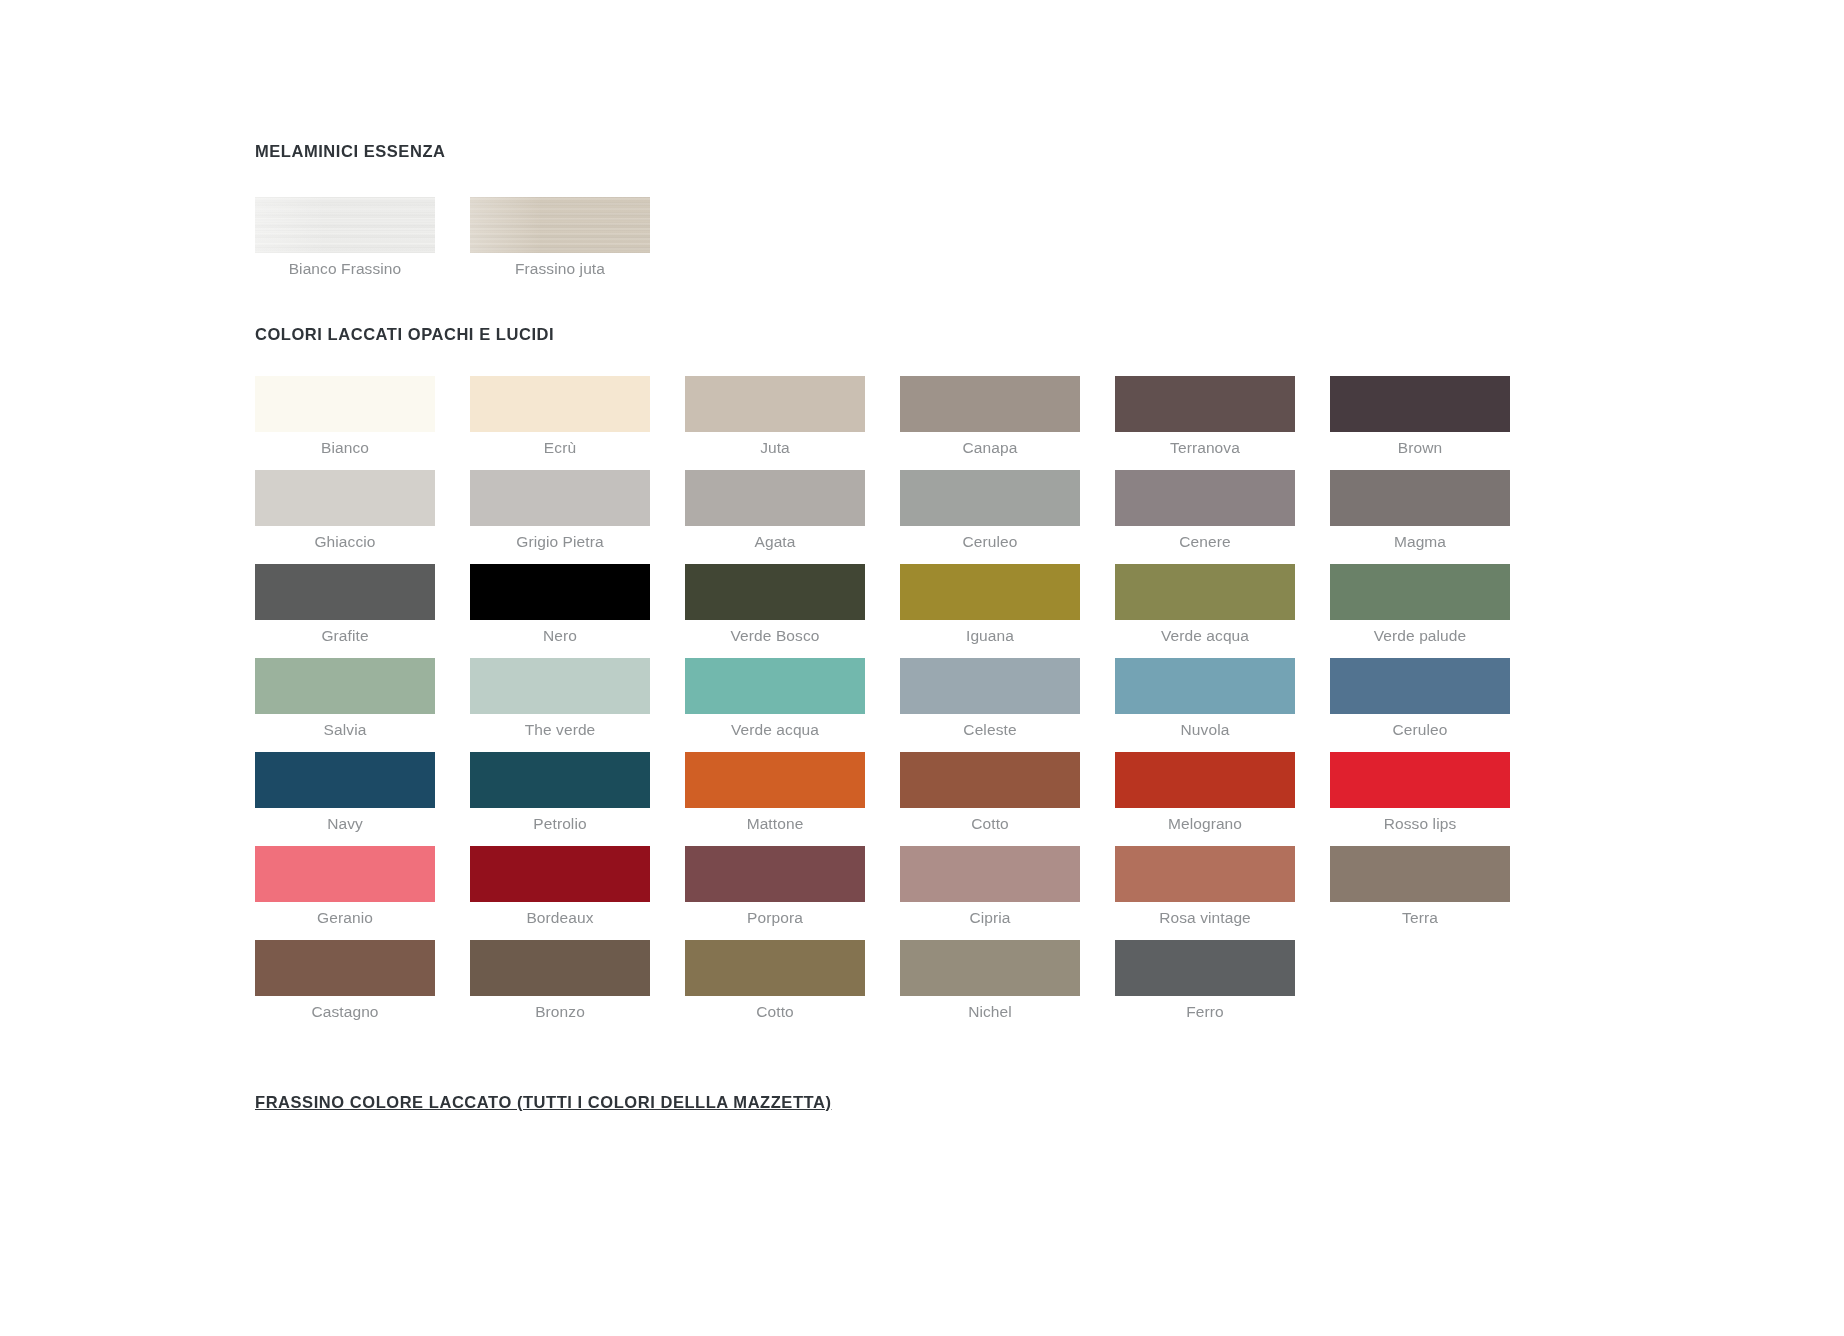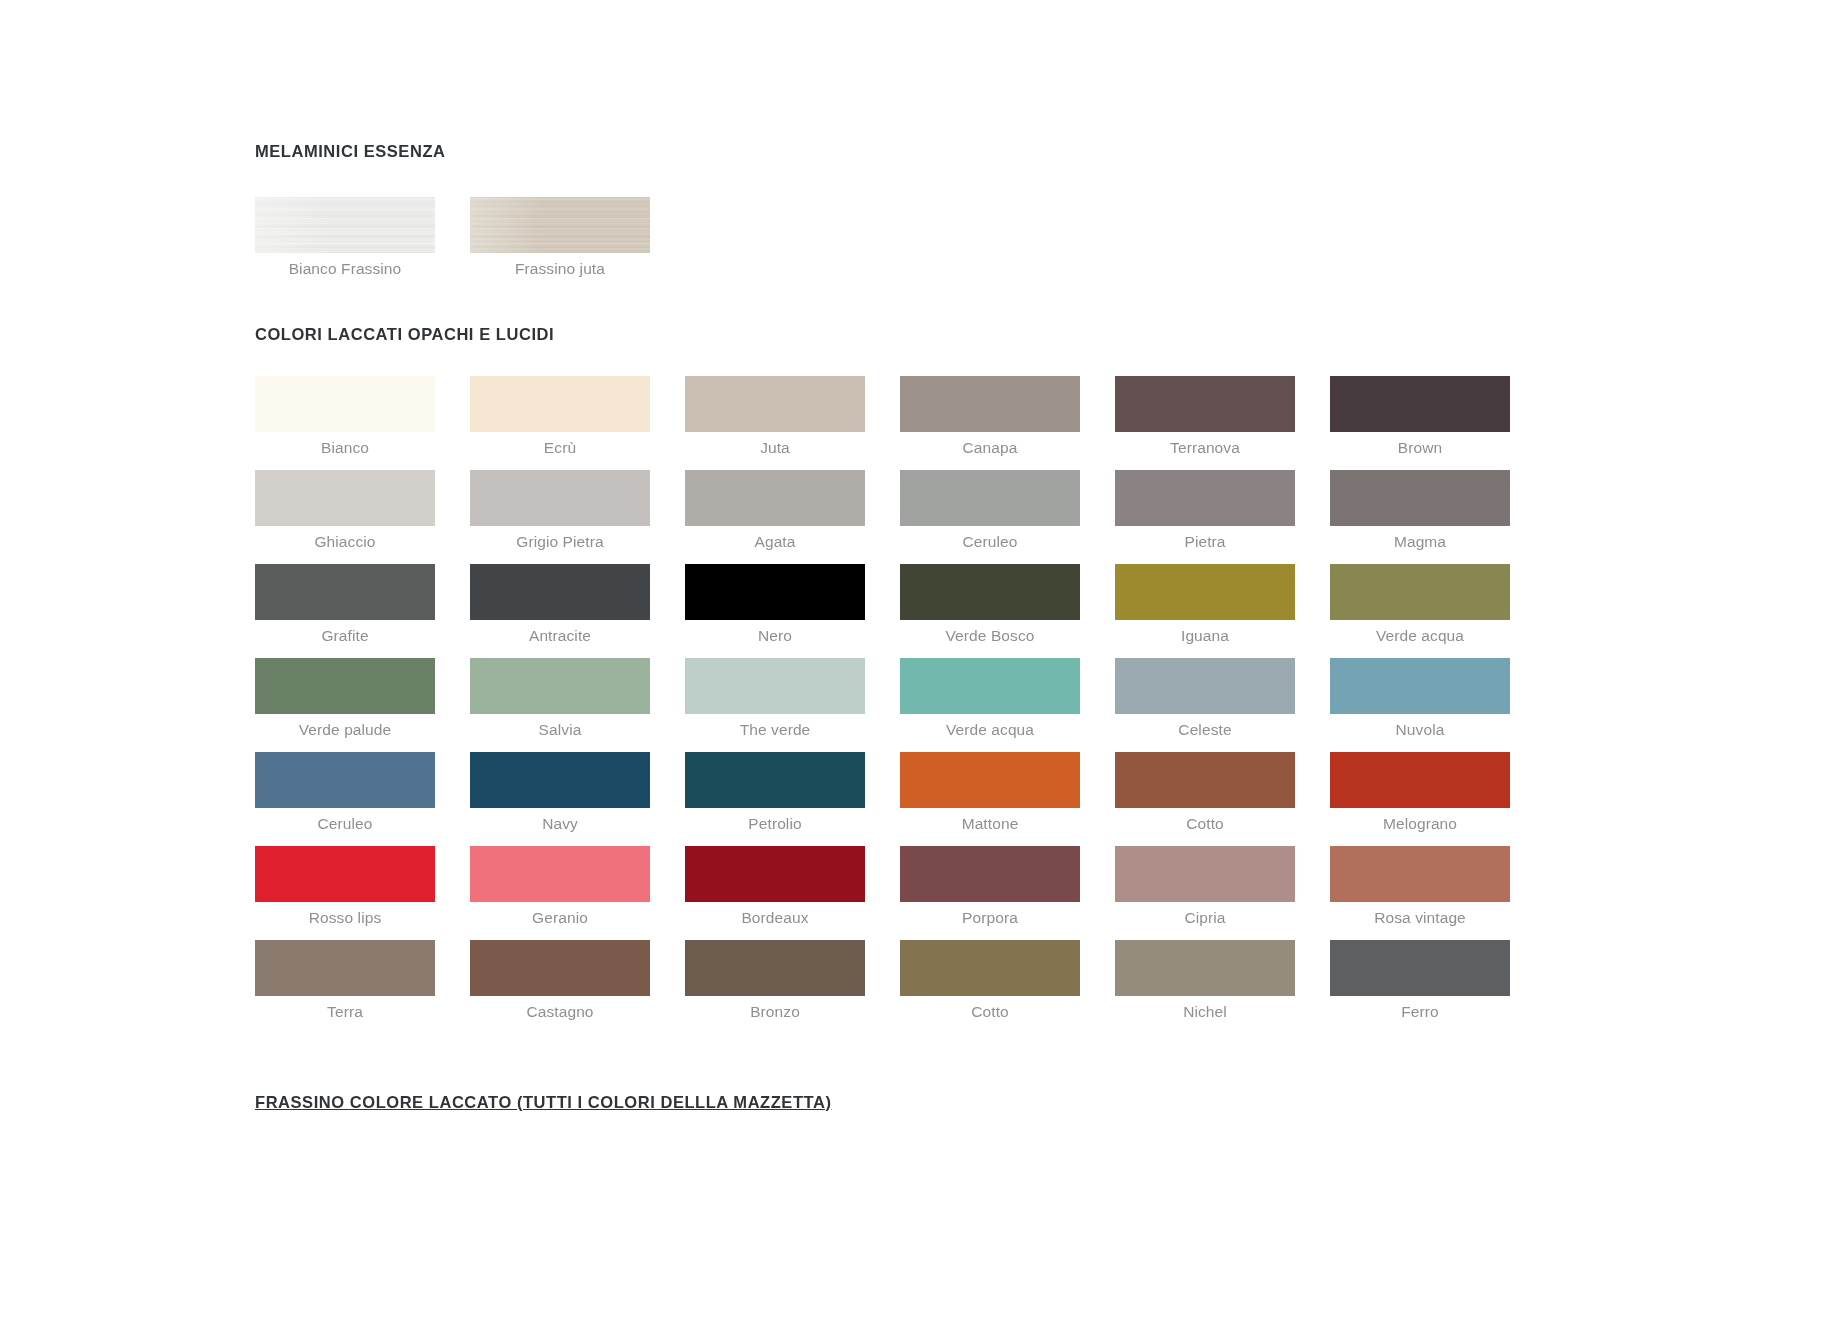--- a/index.html
+++ b/index.html
@@ -183,35 +183,31 @@
         <div class="swatch-cell">
           <span class="swatch-chip" style="background-color: rgb(176, 172, 168);"></span>
           <span class="swatch-label">Agata</span>
         </div>
         <div class="swatch-cell">
           <span class="swatch-chip" style="background-color: rgb(160, 163, 160);"></span>
           <span class="swatch-label">Ceruleo</span>
         </div>
         <div class="swatch-cell">
           <span class="swatch-chip" style="background-color: rgb(139, 130, 132);"></span>
-          <span class="swatch-label">Pietra</span>
+          <span class="swatch-label">Cenere</span>
         </div>
         <div class="swatch-cell">
           <span class="swatch-chip" style="background-color: rgb(123, 116, 114);"></span>
           <span class="swatch-label">Magma</span>
         </div>
         <div class="swatch-cell">
           <span class="swatch-chip" style="background-color: rgb(91, 92, 92);"></span>
           <span class="swatch-label">Grafite</span>
         </div>
         <div class="swatch-cell">
-          <span class="swatch-chip" style="background-color: rgb(65, 69, 72);"></span>
-          <span class="swatch-label">Antracite</span>
-        </div>
-        <div class="swatch-cell">
           <span class="swatch-chip" style="background-color: rgb(0, 0, 0);"></span>
           <span class="swatch-label">Nero</span>
         </div>
         <div class="swatch-cell">
           <span class="swatch-chip" style="background-color: rgb(65, 70, 52);"></span>
           <span class="swatch-label">Verde Bosco</span>
         </div>
         <div class="swatch-cell">
           <span class="swatch-chip" style="background-color: rgb(158, 138, 46);"></span>
           <span class="swatch-label">Iguana</span>

